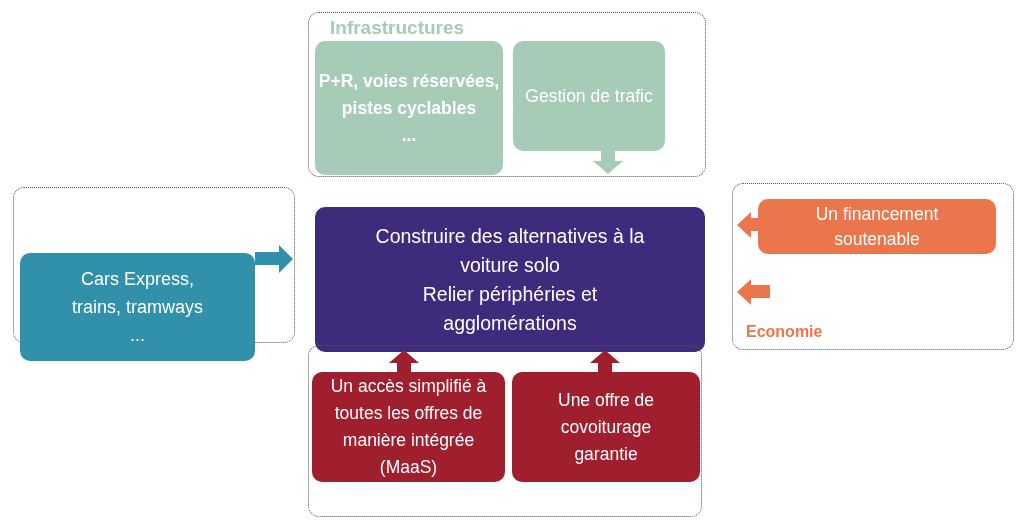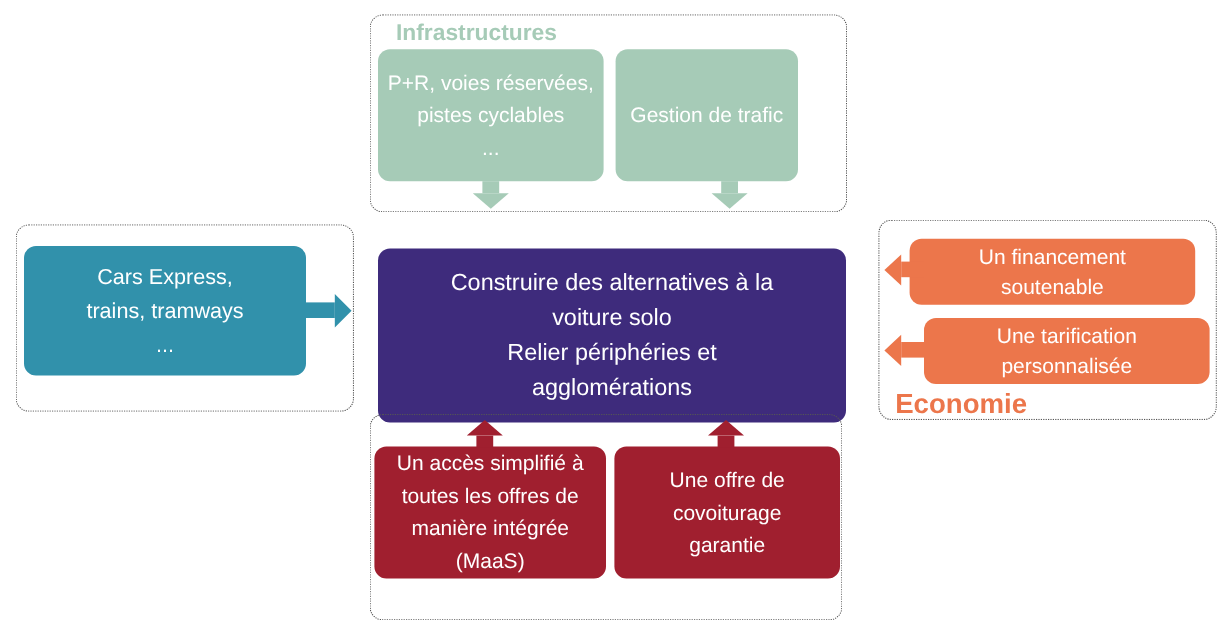--- a/index.html
+++ b/index.html
@@ -19,31 +19,31 @@
   .dashed{
     position:absolute;border:1px dotted var(--dash);border-radius:11px;
     background:transparent;box-sizing:border-box;
   }
   .box{
     position:absolute;border-radius:10px;box-sizing:border-box;
     display:flex;align-items:center;justify-content:center;
     text-align:center;white-space:pre-line;color:var(--white-text);
   }
   .green-box{background:var(--green);font-size:17.5px;line-height:27px;}
-  .teal-box{background:var(--teal);font-size:18px;line-height:28px;}
+  .teal-box{background:var(--teal);font-size:18px;line-height:28px;margin-top:48px;}
   .orange-box{background:var(--orange);font-size:17.5px;line-height:25px;}
   .red-box{background:var(--red);font-size:17.5px;line-height:27px;}
   .purple-box{
     background:var(--purple);font-weight:normal;
     font-size:19.5px;line-height:29px;margin-top:20px;
   }
   .section-label{position:absolute;font-weight:bold;font-size:19px;white-space:nowrap;}
   .label-green{color:var(--green);text-align:center;}
   .label-teal{color:var(--teal);font-size:20px;}
-  .label-orange{color:var(--orange);font-size:23px;}
+  .label-orange{color:var(--orange);font-size:16px;}
   .label-red{color:var(--red);}
   .arrow{position:absolute;}
   .arrow div{position:absolute;}
   
   .a-down{width:30px;height:23px;}
   .a-down .stem{left:8px;top:0;width:14px;height:10px;background:var(--green);}
   .a-down .head{left:0;top:10px;width:0;height:0;
     border-left:15px solid transparent;border-right:15px solid transparent;
     border-top:13px solid var(--green);}
   
@@ -65,21 +65,21 @@
     border-right:14px solid var(--orange);}
   .a-left .stem{left:14px;top:6px;width:19px;height:13px;background:var(--orange);}
 </style>
 </head>
 <body>
 
 <div id="canvas">
 
   <div class="dashed" style="left:308px;top:12px;width:398px;height:165px;"></div>
   <div class="section-label label-green" style="left:330px;top:17px;">Infrastructures</div>
-  <div class="box green-box" style="left:315px;top:41px;width:188px;height:110px;">P+R, voies réservées,
+  <div class="box green-box" style="left:315px;top:41px;width:188px;height:134px;font-weight:bold;">P+R, voies réservées,
 pistes cyclables
 ...</div>
   <div class="box green-box" style="left:513px;top:41px;width:152px;height:110px;">Gestion de trafic</div>
   <div class="arrow a-down" style="left:394px;top:151px;">
       <div class="stem"></div>
       <div class="head"></div>
     </div>
   <div class="arrow a-down" style="left:593px;top:151px;">
       <div class="stem"></div>
       <div class="head"></div>
@@ -95,22 +95,20 @@
 trains, tramways
 ...</div>
   <div class="arrow a-right" style="left:255px;top:245px;">
       <div class="stem"></div>
       <div class="head"></div>
     </div>
 
   <div class="dashed" style="left:732px;top:183px;width:282px;height:167px;"></div>
   <div class="box orange-box" style="left:758px;top:199px;width:238px;height:55px;">Un financement
 soutenable</div>
-  <div class="box orange-box" style="left:770px;top:265px;width:238px;height:55px;">Une tarification
-personnalisée</div>
   <div class="arrow a-left" style="left:737px;top:212px;">
       <div class="head"></div>
       <div class="stem"></div>
     </div>
   <div class="arrow a-left" style="left:737px;top:279px;">
       <div class="head"></div>
       <div class="stem"></div>
     </div>
   <div class="section-label label-orange" style="left:746px;top:323px;">Economie</div>
 

